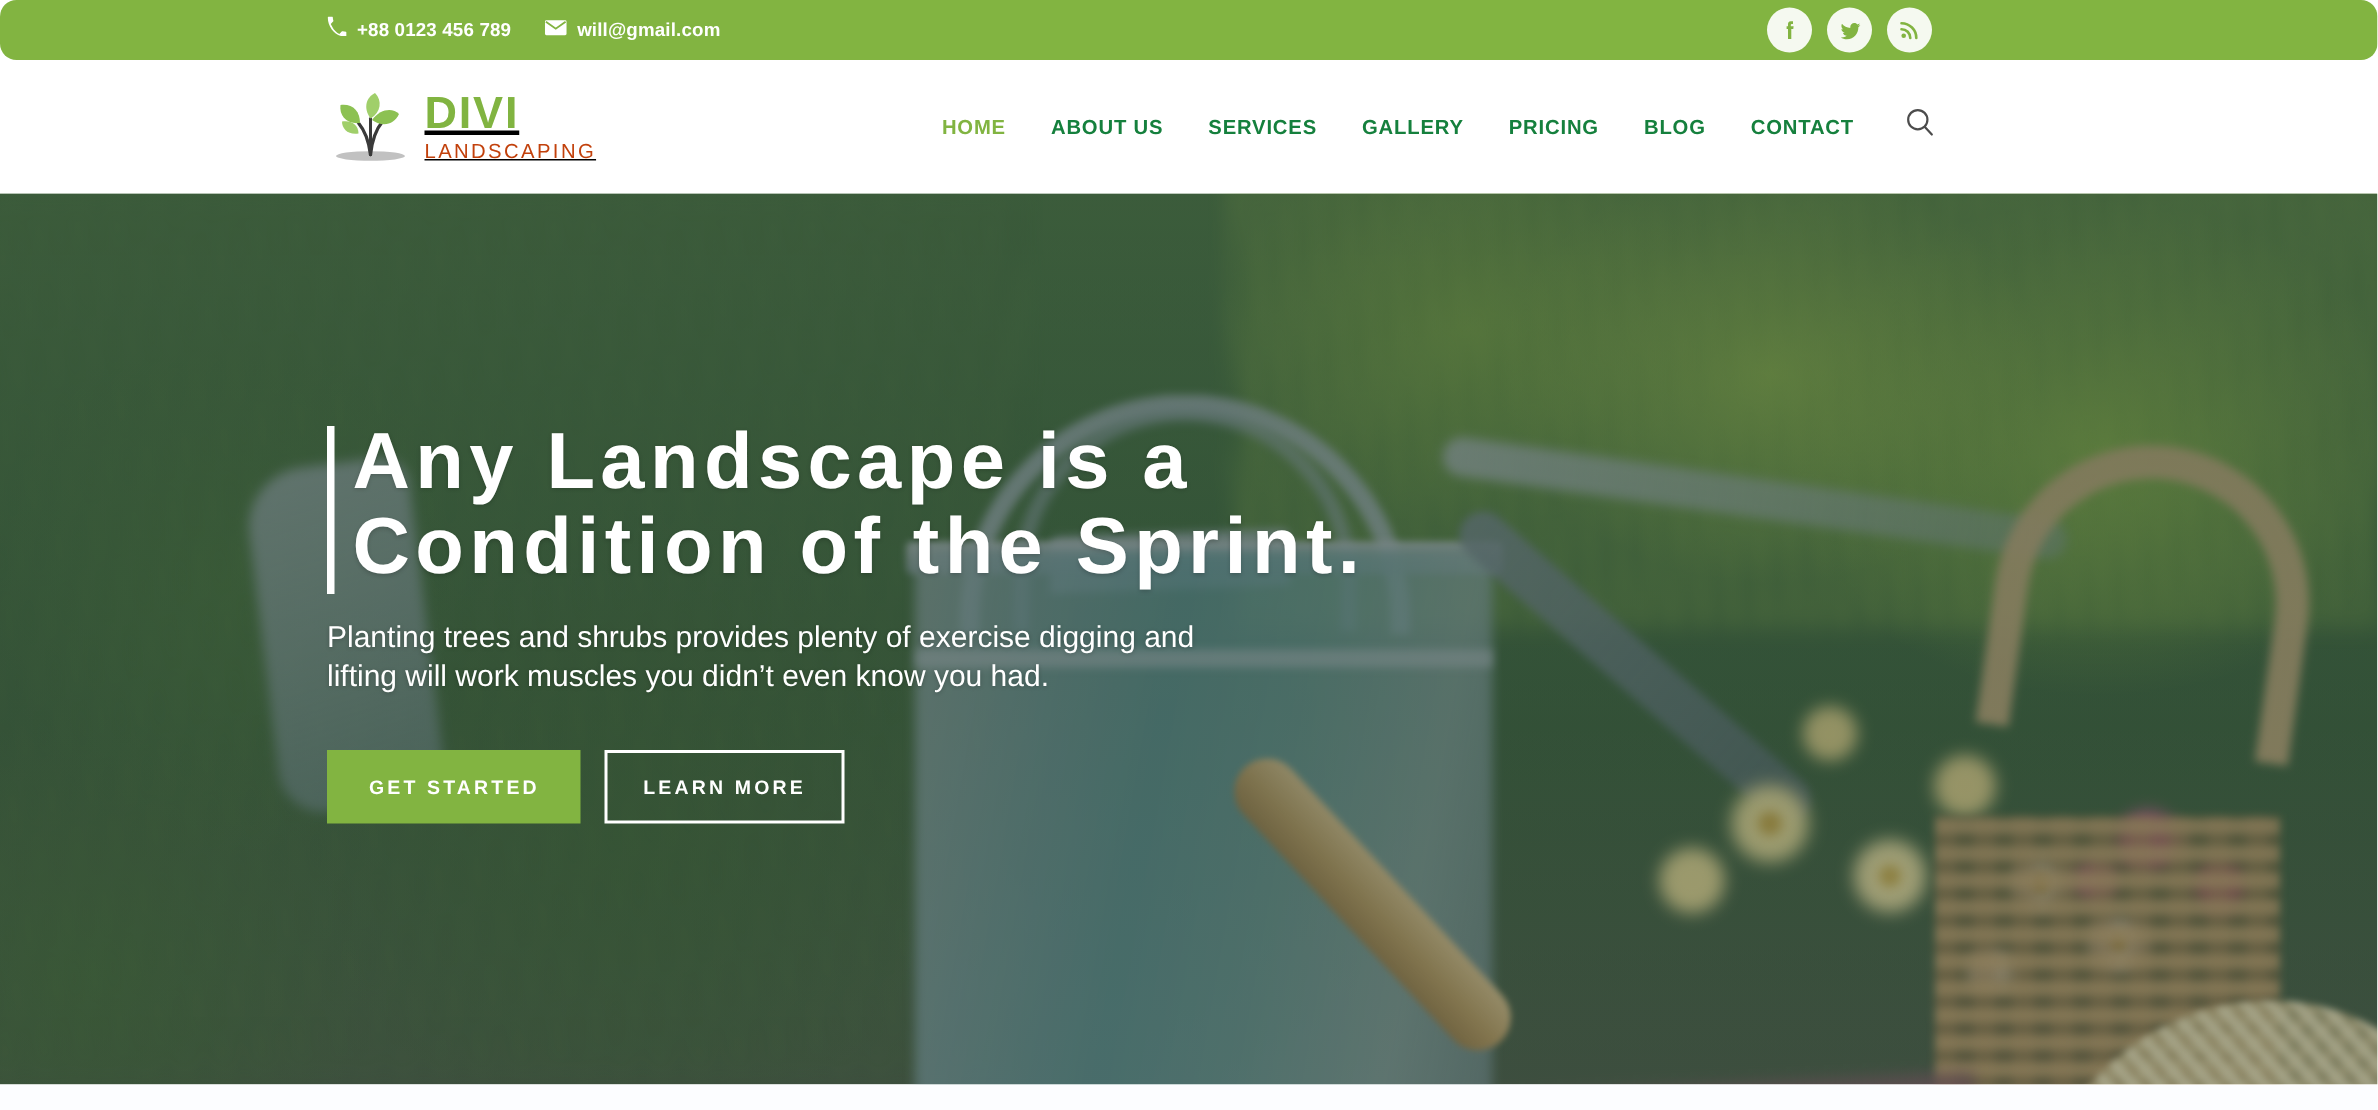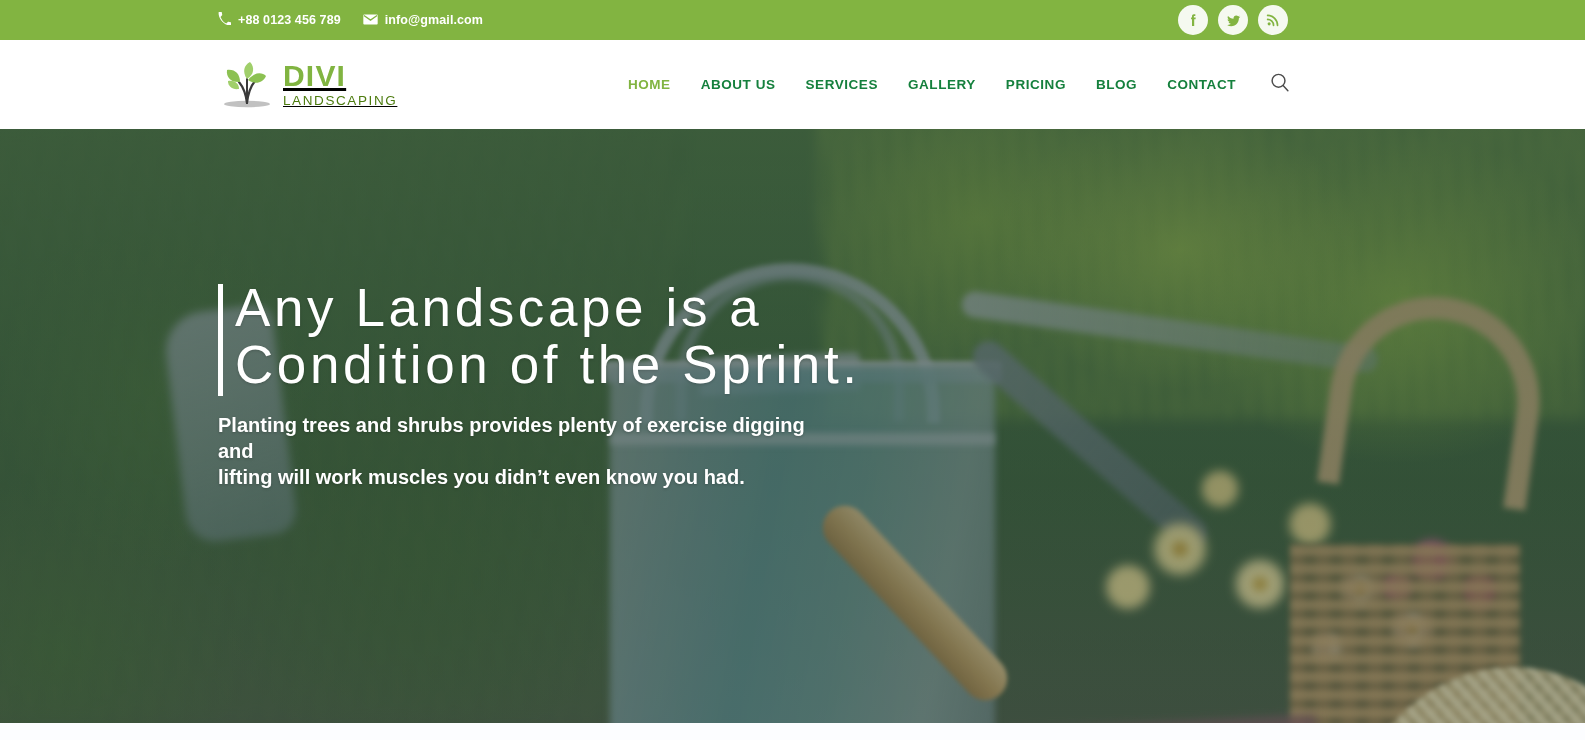--- a/index.html
+++ b/index.html
@@ -7,21 +7,21 @@
     width: 1585px; height: 740px;
     font-family: "Liberation Sans", sans-serif;
     background: #ffffff; overflow: hidden;
   }
   .page { position: relative; width: 1585px; height: 740px; background:#fff; }
 
   
   .topbar {
     position: absolute; top: 0; left: 0; width: 1585px; height: 40px;
     background: #82b441;
-    display: flex; align-items: center;
+    display: flex; align-items: center; border-radius: 11px;
   }
   .topbar-left {
     display: flex; align-items: center;
     margin-left: 218px; gap: 22px;
   }
   .contact-item { display: flex; align-items: center; gap: 7px; }
   .contact-text {
     color: #ffffff; font-size: 12.5px; font-weight: 600; letter-spacing: .1px;
     white-space: nowrap;
   }
@@ -46,21 +46,21 @@
     display: flex; align-items: center; text-decoration: underline;
   }
   .logo { display: flex; align-items: center; margin-left: 218px; gap: 9px; cursor: pointer; }
   .logo-mark { width: 56px; height: 48px; position: relative; }
   .logo-text { display: flex; flex-direction: column; justify-content: center; line-height: 1; }
   .logo-divi {
     color: #81b441; font-size: 30px; font-weight: 700; letter-spacing: 1.2px;
     font-family: "Liberation Sans", sans-serif;
   }
   .logo-sub {
-    color: #4d7c0f; font-size: 13.5px; font-weight: 400; letter-spacing: 1.6px;
+    color: #c2410c; font-size: 13.5px; font-weight: 400; letter-spacing: 1.6px;
     margin-top: 3px;
   }
 
   .nav {
     position: absolute; right: 292px; top: 0; height: 89px;
     display: flex; align-items: center; gap: 4px;
   }
   .nav-item {
     font-size: 13.5px; font-weight: 700; letter-spacing: .55px;
     color: #15803d; text-transform: uppercase; cursor: pointer;
@@ -229,27 +229,27 @@
 
   .hero-content {
     position: absolute; left: 218px; top: 150px; width: 900px;
   }
   .headline-wrap { position: relative; padding-left: 17px; }
   .headline-bar {
     position: absolute; left: 0; top: 5px; width: 5px; height: 112px;
     background: #ffffff;
   }
   .headline {
-    color: #ffffff; font-size: 53px; line-height: 57px; font-weight: 400;
+    color: #ffffff; font-size: 53px; line-height: 57px; font-weight: 700;
     letter-spacing: 3.6px; white-space: pre-line;
     text-shadow: 0 1px 3px rgba(0,0,0,.18);
   }
   .subtitle {
     margin-top: 19px; color: #ffffff; font-size: 20px; line-height: 26px;
-    font-weight: 700; max-width: 610px; white-space: pre-line;
+    font-weight: 400; max-width: 610px; white-space: pre-line;
     text-shadow: 0 1px 3px rgba(0,0,0,.22);
   }
   .cta-row { margin-top: 36px; display: flex; align-items: center; gap: 16px; }
   .btn {
     font-size: 13px; font-weight: 700; letter-spacing: 2.1px;
     text-transform: uppercase; cursor: pointer; white-space: nowrap;
   }
   .btn-primary {
     background: #82b441; color: #ffffff;
     padding: 17px 27px 17px 28px; border: none;
@@ -281,21 +281,21 @@
         <span class="contact-text">+88 0123 456 789</span>
       </div>
 
       <div class="contact-item">
         <span class="ico-mail">
           <svg width="15" height="11" viewBox="0 0 24 17" aria-hidden="true">
             <rect x="0.5" y="0.5" width="23" height="16" rx="1.5" fill="#ffffff"></rect>
             <path d="M1.5 2 L12 9.5 L22.5 2" fill="none" stroke="#82b441" stroke-width="2"></path>
           </svg>
         </span>
-        <span class="contact-text">info@gmail.com</span>
+        <span class="contact-text">will@gmail.com</span>
       </div>
 
     </div>
 
     <div class="topbar-right">
       <div class="social-circle">
         <span>
           <svg width="16" height="16" viewBox="0 0 24 24" aria-hidden="true">
             <path fill="#82b441" d="M15.6 8.2h-2.3V6.7c0-.6.4-.8.7-.8h1.5V3.3h-2.1c-2.4 0-2.9 1.8-2.9 2.9v2h-1.4v2.7h1.4V21h3.3v-10h2l.3-2.8z"></path>
           </svg>
@@ -392,18 +392,22 @@
     <div class="hero-overlay"></div>
 
     <div class="hero-content">
       <div class="headline-wrap">
         <div class="headline-bar"></div>
         <h1 class="headline">Any Landscape is a
 Condition of the Sprint.</h1>
       </div>
       <p class="subtitle">Planting trees and shrubs provides plenty of exercise digging and
 lifting will work muscles you didn’t even know you had.</p>
+      <div class="cta-row">
+        <button class="btn btn-primary">GET STARTED</button>
+        <button class="btn btn-ghost">LEARN MORE</button>
+      </div>
     </div>
   </div>
 
   <div class="page-bottom"></div>
 
 </div>
 
 </body></html>

